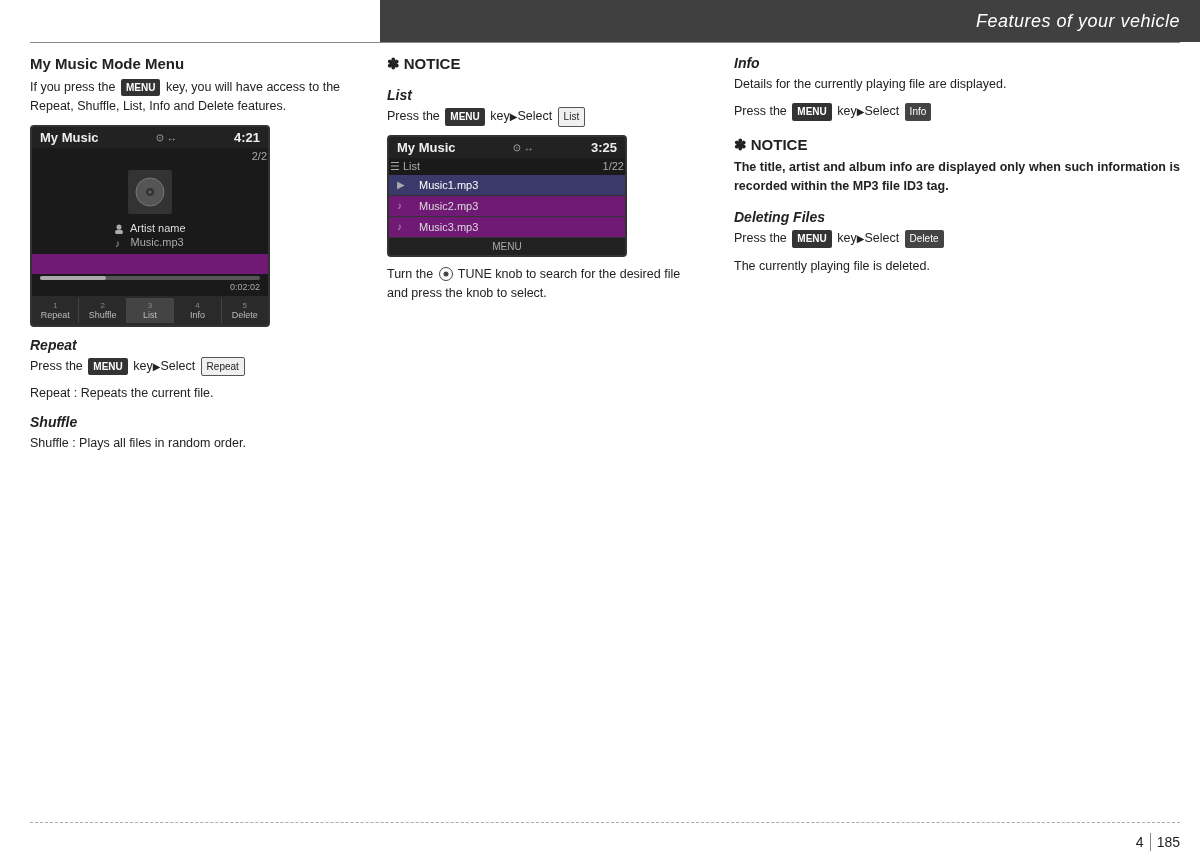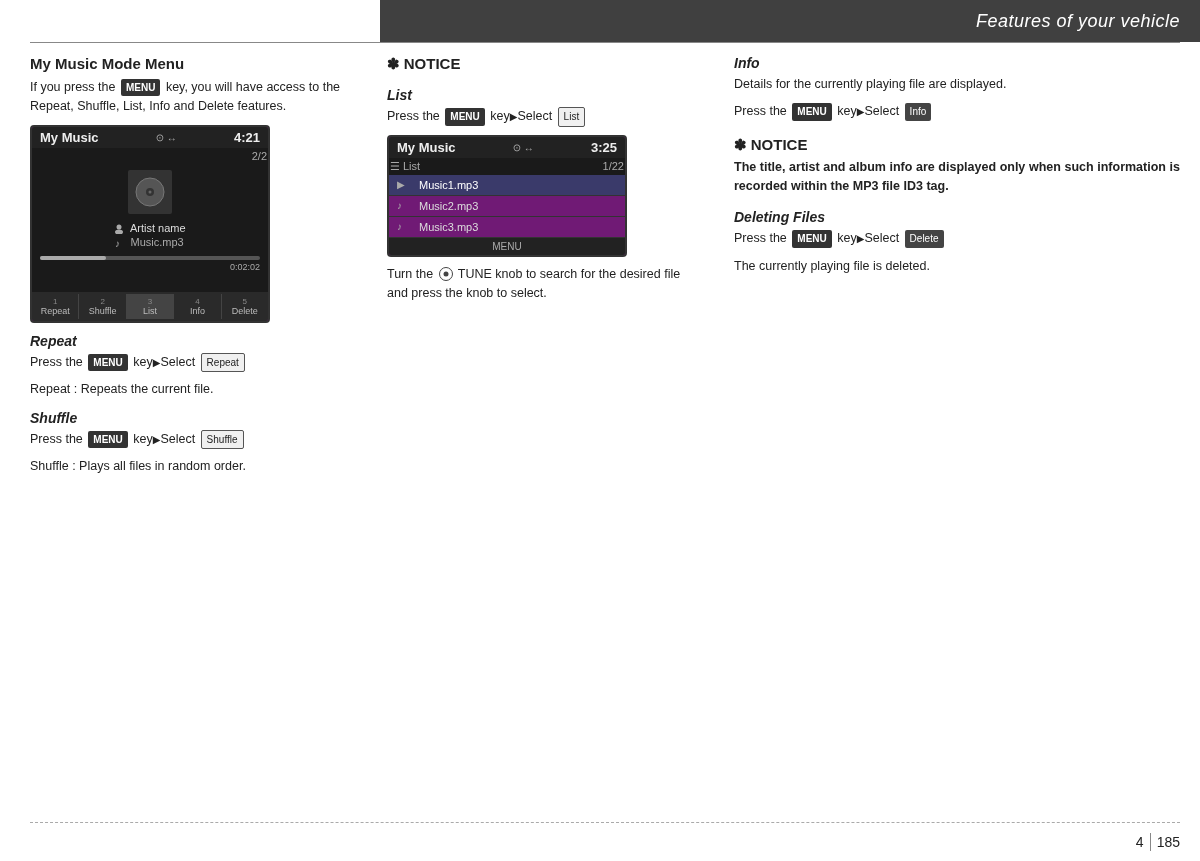--- a/index.html
+++ b/index.html
@@ -250,21 +250,22 @@
       margin-bottom: 2px;
     }
     .track-info .file {
       font-size: 11px;
       color: #aaa;
     }
 
     
     .screen-progress {
       background: #1a1a1a;
-      padding: 2px 8px 20px;
+      padding: 2px 8px 4px;
+      margin-top: 20px;
     }
     .progress-bar-bg {
       background: #555;
       height: 4px;
       border-radius: 2px;
       position: relative;
       margin-bottom: 2px;
     }
     .progress-bar-fill {
       background: #aaa;
@@ -464,26 +465,20 @@
     <div class="sub-title">Repeat</div>
     <div class="body-text">
       <span>Press the</span>
       <span class="badge-menu">MENU</span>
       <span> key</span><span class="arrow">▶</span><span>Select </span>
       <span class="badge-label">Repeat</span>
     </div>
     <div class="body-text">Repeat : Repeats the current file.</div>
 
     <div class="sub-title">Shuffle</div>
-    <div class="body-text">
-      <span>Press the</span>
-      <span class="badge-menu">MENU</span>
-      <span> key</span><span class="arrow">▶</span><span>Select </span>
-      <span class="badge-label">Shuffle</span>
-    </div>
     <div class="body-text">Shuffle : Plays all files in random order.</div>
   </div>
 
   <div class="col-middle">
 
     <div class="notice-box">
       <div class="notice-title">✽ NOTICE</div>
     </div>
 
     <div class="sub-title">List</div>

